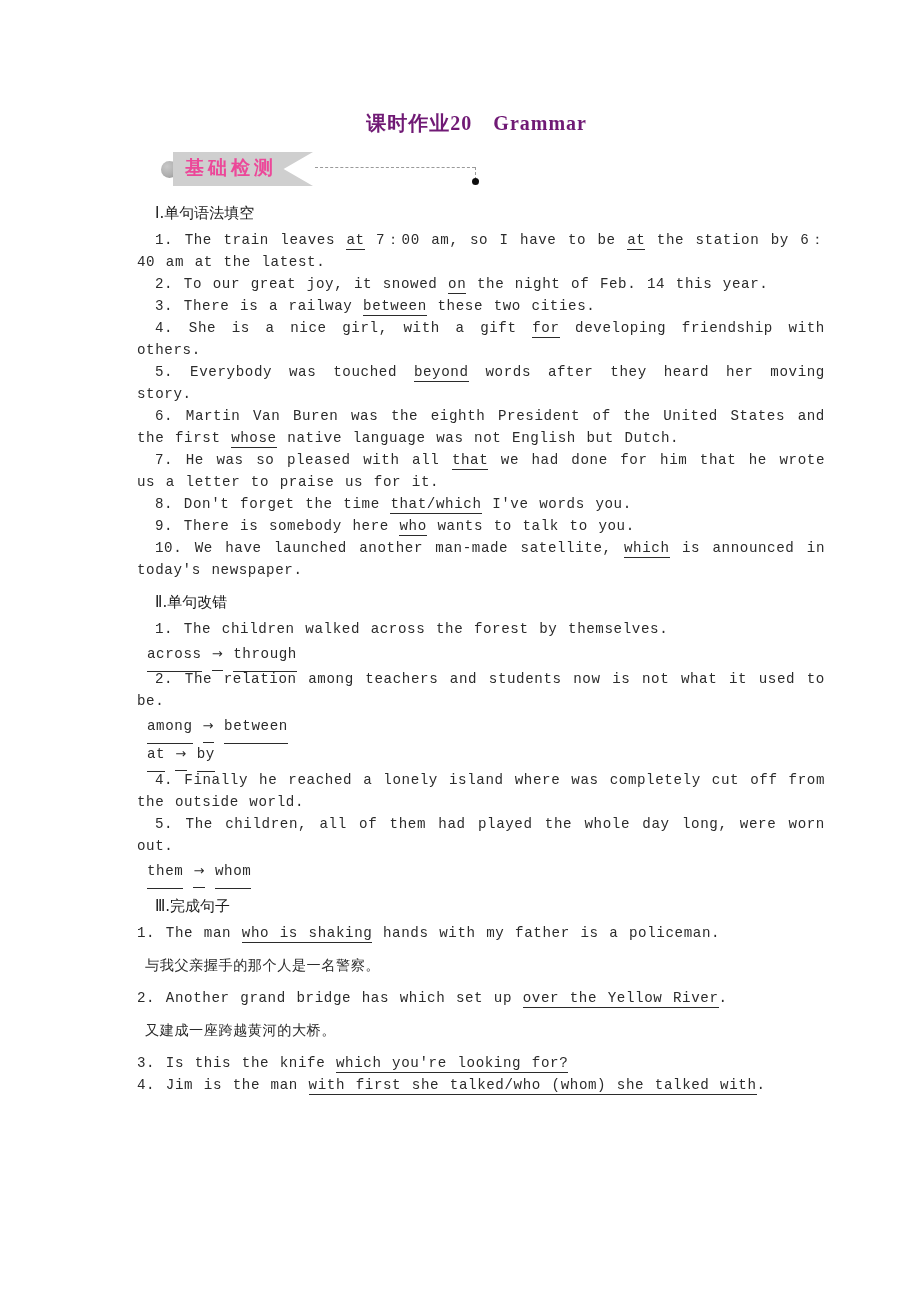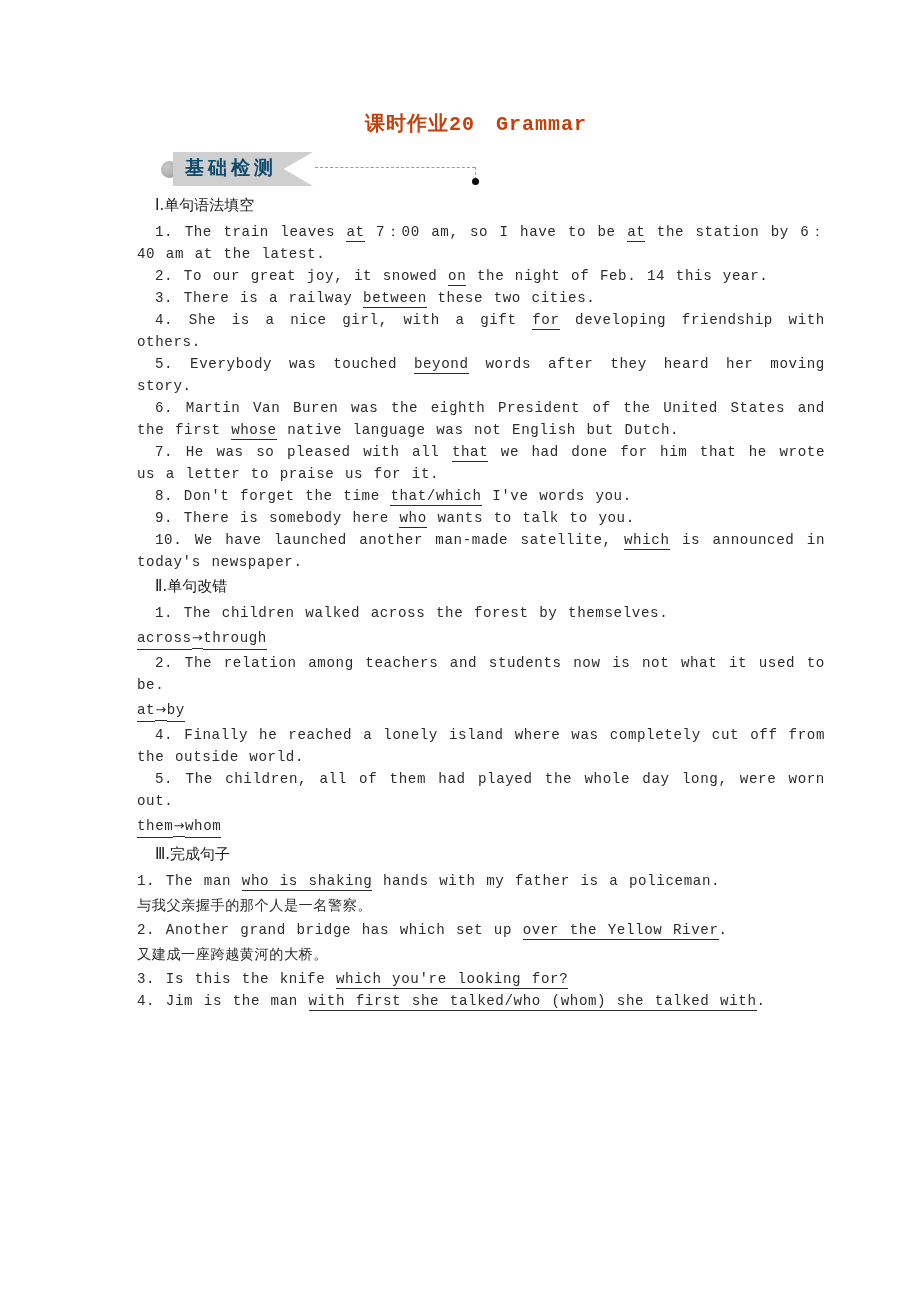--- a/index.html
+++ b/index.html
@@ -22,22 +22,22 @@
     height: 1302px;
   }
 
   
   .doc-title {
     position: absolute;
     left: 137px;
     top: 110px;
     width: 450px;
     text-align: right;
-    color: #c2410c;
-    font-family: Liberation Mono, monospace;
+    color: #701a75;
+    font-family: Liberation Serif, serif;
     font-weight: bold;
     font-size: 20px;
     letter-spacing: 1px;
     white-space: pre;
   }
 
   
   .banner {
     position: absolute;
     left: 137px;
@@ -65,21 +65,21 @@
     clip-path: polygon(0 0, 100% 0, 100% 0, 79% 50%, 100% 100%, 0 100%);
   }
   .banner-label {
     position: absolute;
     left: 48px;
     top: 6px;
     font-family: Liberation Serif, serif;
     font-weight: bold;
     font-size: 19px;
     letter-spacing: 4px;
-    color: #0c4a6e;
+    color: #ec4899;
     line-height: 24px;
     white-space: pre;
   }
   .banner-lead {
     position: absolute;
     left: 178px;
     top: 17px;
     width: 160px;
     height: 0;
     border-top: 1px dashed #9a9a9a;
@@ -107,21 +107,21 @@
     position: absolute;
     left: 137px;
     top: 192px;
     width: 688px;
   }
 
   .sec-head {
     font-family: "DejaVu Sans", sans-serif;
     font-size: 15px;
     color: #1a1a1a;
-    margin: 0 0 3px 0;
+    margin: 8px 0 3px 0;
     padding-left: 18px;
     line-height: 26px;
     white-space: pre;
   }
 
   .q {
     font-family: "Liberation Mono", "DejaVu Sans Mono", monospace;
     font-size: 14.2px;
     line-height: 22px;
     color: #2b2b2b;
@@ -136,28 +136,28 @@
   .ans {
     font-family: "Liberation Mono", "DejaVu Sans Mono", monospace;
     font-size: 14.2px;
     line-height: 27.2px;
     color: #2b2b2b;
     margin: 0;
     text-indent: 0;
     letter-spacing: 0.6px;
     word-spacing: 1.5px;
   }
-  .ans u { text-decoration: none; border-bottom: 1px solid #2b2b2b; padding-bottom: 3px; }
+  .ans u { text-decoration: none; border-bottom: 1px solid #2b2b2b; padding-bottom: 9px; margin-left: 10px; }
 
   .cn {
     font-family: "DejaVu Sans", sans-serif;
     font-size: 14.2px;
     line-height: 27.2px;
     color: #2b2b2b;
-    margin: 0;
+    margin: 8px;
     text-indent: 18px;
     letter-spacing: 0.5px;
   }
 
   u.fill {
     text-decoration: none;
     border-bottom: 1px solid #2b2b2b;
     padding-bottom: 1px;
   }
   .arrow { font-family: "DejaVu Sans", sans-serif; font-size: 13px; }
@@ -201,20 +201,21 @@
     <p class="q"><span>9.</span> <span>There is somebody here </span><u class="fill">who</u><span> wants to talk to you.</span></p>
 
     <p class="q"><span>10.</span> <span>We have launched another man-made satellite, </span><u class="fill">which</u><span> is announced in today's newspaper.</span></p>
 
     <p class="sec-head">Ⅱ.单句改错</p>
 
     <p class="q"><span>1.</span> <span>The children walked across the forest by themselves.</span></p>
     <p class="ans"><u>across</u><u class="arrow">→</u><u>through</u></p>
 
     <p class="q"><span>2.</span> <span>The relation among teachers and students now is not what it used to be.</span></p>
+    <p class="ans"><u>among</u><u class="arrow">→</u><u>between</u></p>
 
     <p class="ans"><u>at</u><u class="arrow">→</u><u>by</u></p>
 
     <p class="q"><span>4.</span> <span>Finally he reached a lonely island where was completely cut off from the outside world.</span></p>
 
     <p class="q"><span>5.</span> <span>The children, all of them had played the whole day long, were worn out.</span></p>
     <p class="ans"><u>them</u><u class="arrow">→</u><u>whom</u></p>
 
     <p class="sec-head">Ⅲ.完成句子</p>
 

